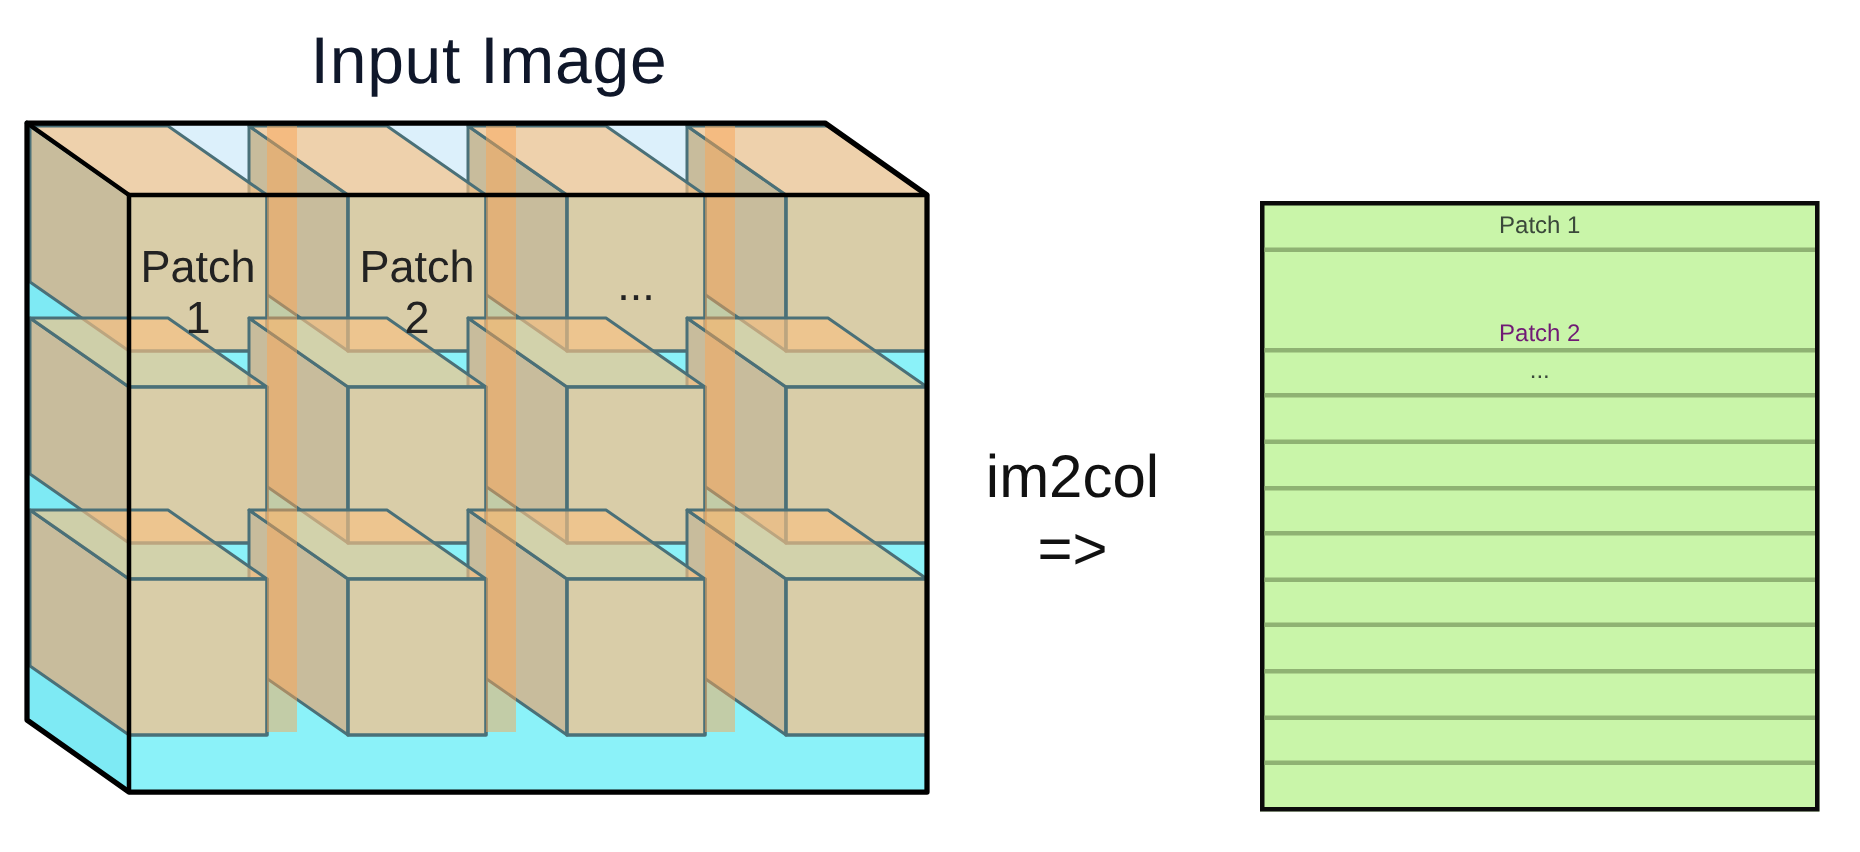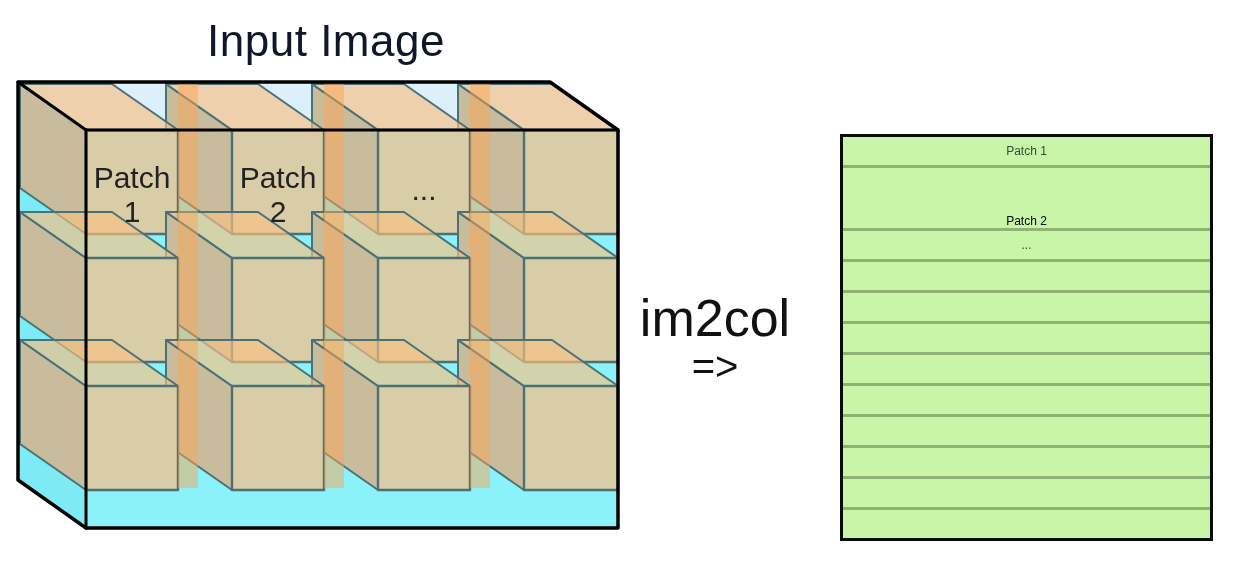--- a/index.html
+++ b/index.html
@@ -9,29 +9,29 @@
   }
   #diagram { position:absolute; left:0; top:0; }
   #title {
     position:absolute; left:0; top:16px; width:652px;
     text-align:center; font-size:44px; color:#0f172a; letter-spacing:0.5px;
   }
   #op {
     position:absolute; left:630px; top:296px; width:170px; text-align:center;
     color:#111111;
   }
-  #op .op-name  { font-size:52px; line-height:44px;text-align:center; }
+  #op .op-name  { font-size:40px; line-height:44px;text-align:center; }
   #op .op-arrow { font-size:40px; line-height:52px; }
   #matrix {
     position:absolute; left:840px; top:134px; width:373px; height:407px;
     box-sizing:border-box; display:flex; flex-direction:column;
   }
   .mrow {
     flex:1; display:flex; align-items:center; justify-content:center;
-    font-size:12px; box-sizing:border-box;
+    font-size:16px; box-sizing:border-box;
   }
 </style>
 </head>
 <body>
 
 <div id="stage">
 
   <svg id="diagram" width="660" height="568" viewBox="0 0 660 568" xmlns="http://www.w3.org/2000/svg">
       <polygon points="18,82 550,82 618,130 86,130" fill="#dcf0fb" stroke="#4a7078" stroke-width="1.5" stroke-linejoin="round"></polygon>
       <polygon points="18,82 86,130 86,528 18,480" fill="#7eeaf4" stroke="#4a7078" stroke-width="1.5" stroke-linejoin="round"></polygon>
@@ -91,21 +91,21 @@
   <div id="op">
     <div class="op-name">im2col</div>
     <div class="op-arrow">=&gt;</div>
   </div>
 
   <div id="matrix" style="background: rgb(201, 245, 169); border: 3px solid rgb(11, 11, 11);">
       <div class="mrow">
         <span style="color: rgb(58, 72, 58);">Patch 1</span>
       </div>
       <div class="mrow" style="border-top: 3px solid rgb(143, 178, 115);">
-        <span style="color: #000000; margin-top: 46px;">Patch 2</span>
+        <span style="color: #701a75; margin-top: 46px;">Patch 2</span>
       </div>
       <div class="mrow" style="border-top: 3px solid rgb(143, 178, 115);">
         <span style="color: rgb(58, 72, 58);">...</span>
       </div>
       <div class="mrow" style="border-top: 3px solid rgb(143, 178, 115);">
         <span style="color: rgb(58, 72, 58);"></span>
       </div>
       <div class="mrow" style="border-top: 3px solid rgb(143, 178, 115);">
         <span style="color: rgb(58, 72, 58);"></span>
       </div>

